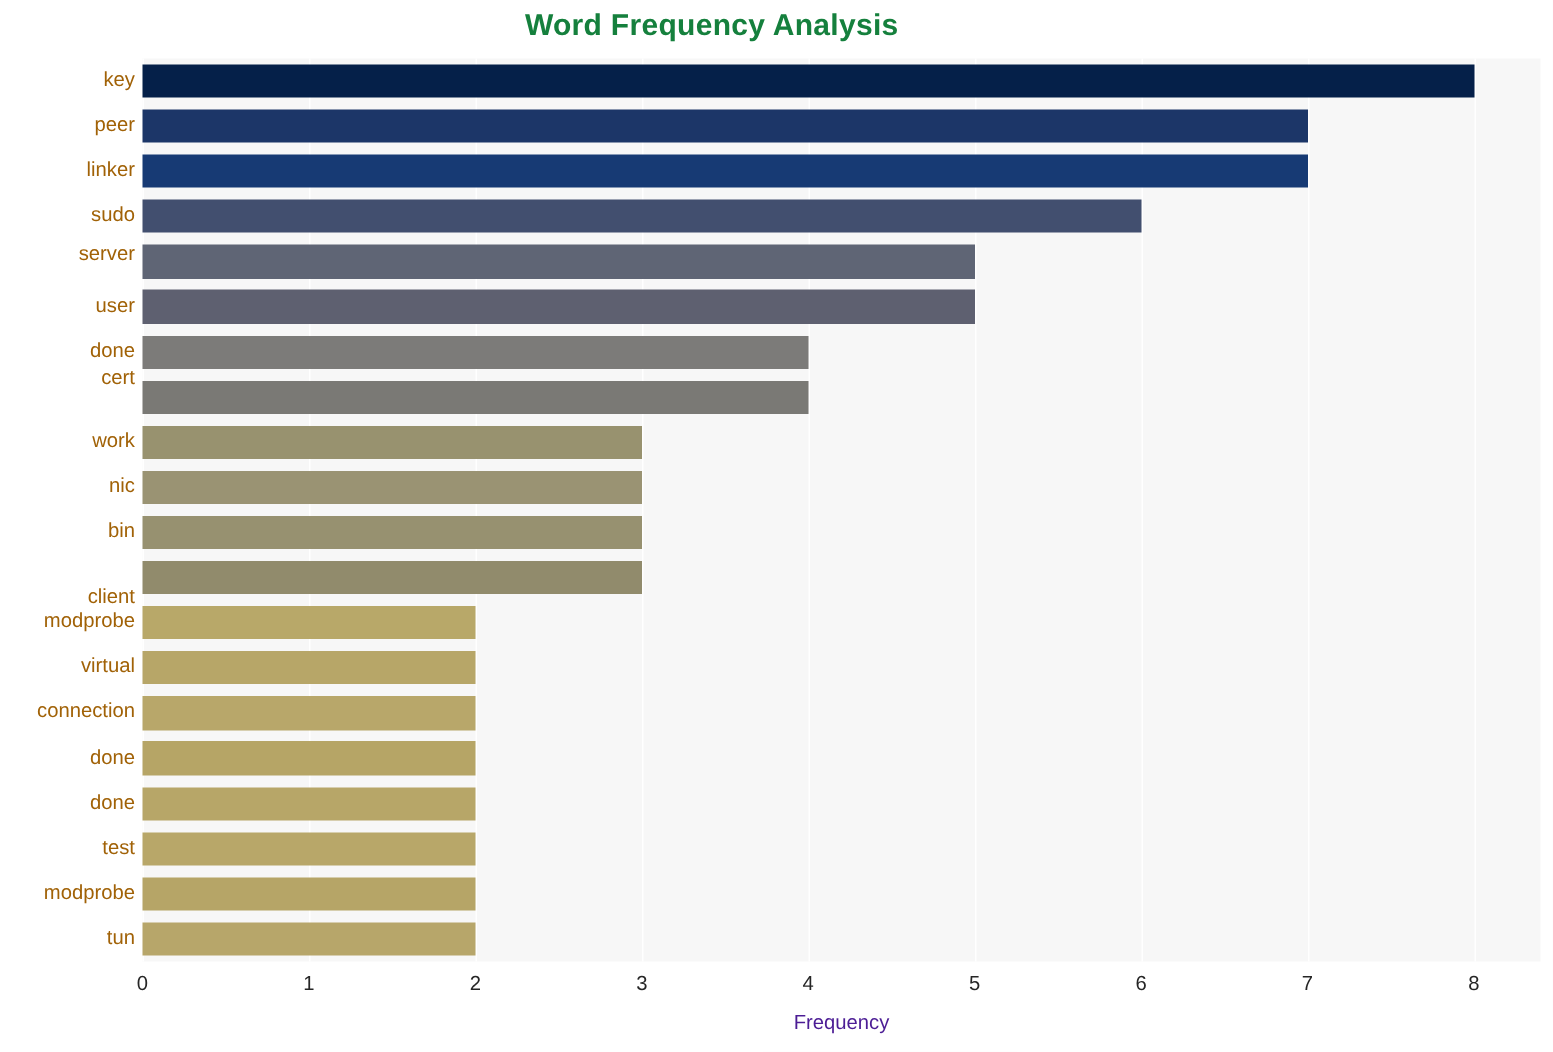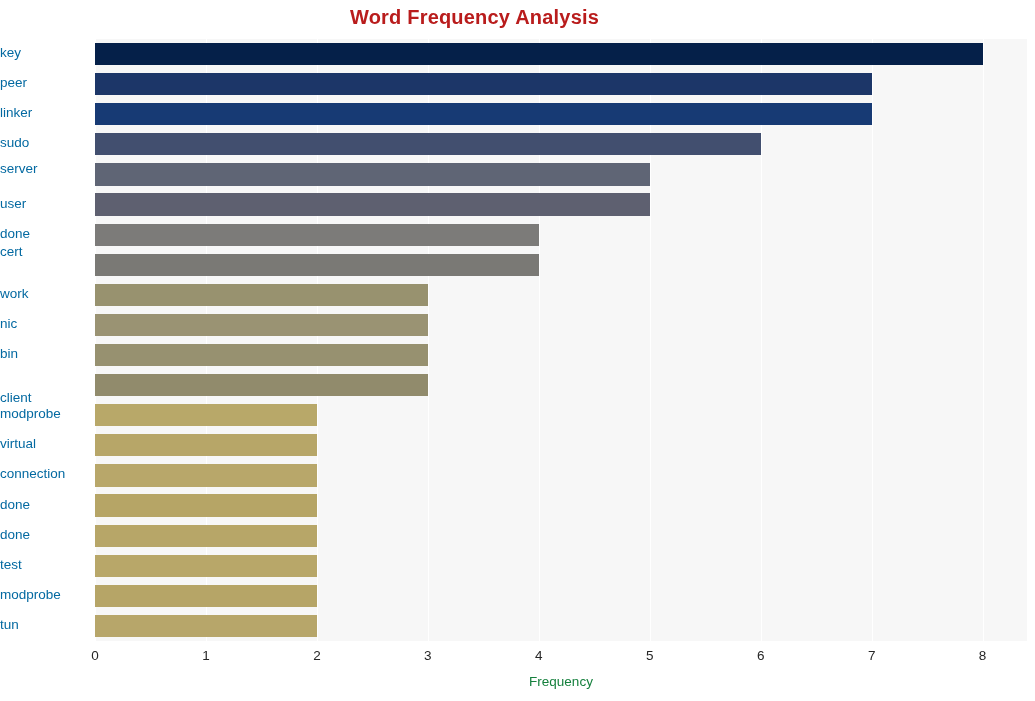--- a/index.html
+++ b/index.html
@@ -23,21 +23,21 @@
 
   
   #chart-title {
     position: absolute;
     left: 0;
     top: 6px;
     width: 949px;
     text-align: center;
     font-size: 20px;
     font-weight: bold;
-    color: #b91c1c;
+    color: #15803d;
     letter-spacing: 0.2px;
   }
 
   
   #plot-area {
     position: absolute;
     left: 95px;
     top: 39px;
     width: 932px;
     height: 602px;
@@ -77,22 +77,23 @@
     position: absolute;
     left: 0;
     top: 39px;
     width: 90px;
     height: 602px;
   }
   .y-tick-label {
     position: absolute;
     right: 0;
     width: 90px;
+    text-align: right;
     font-size: 13.5px;
-    color: #0369a1;
+    color: #a16207;
     white-space: nowrap;
   }
 
   
   #x-axis-labels {
     position: absolute;
     left: 0;
     top: 648px;
     width: 1035px;
     height: 22px;
@@ -105,21 +106,21 @@
     color: #262626;
   }
 
   #x-axis-title {
     position: absolute;
     left: 95px;
     top: 674px;
     width: 932px;
     text-align: center;
     font-size: 13.5px;
-    color: #15803d;
+    color: #4c1d95;
   }
 </style>
 </head>
 <body>
 
 <div id="chart-root">
 
   <div id="chart-title">Word Frequency Analysis</div>
 
   <div id="plot-area">

